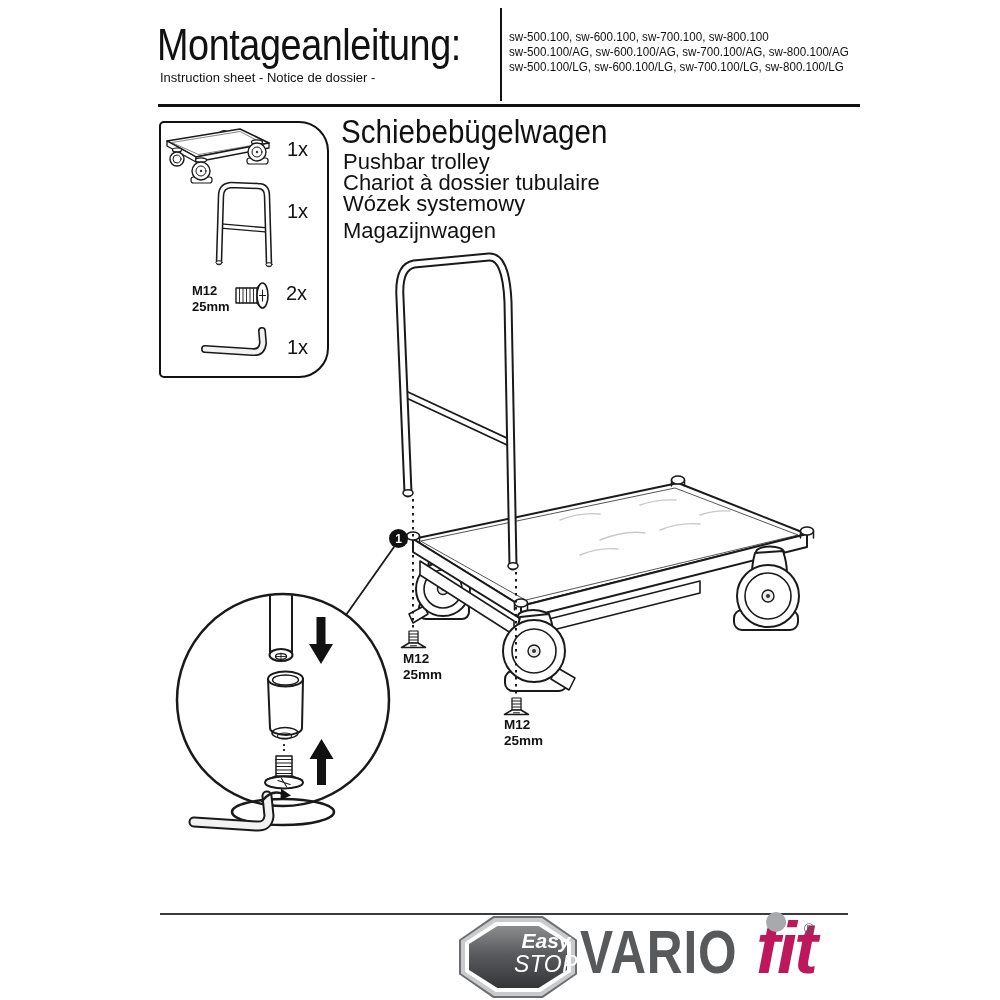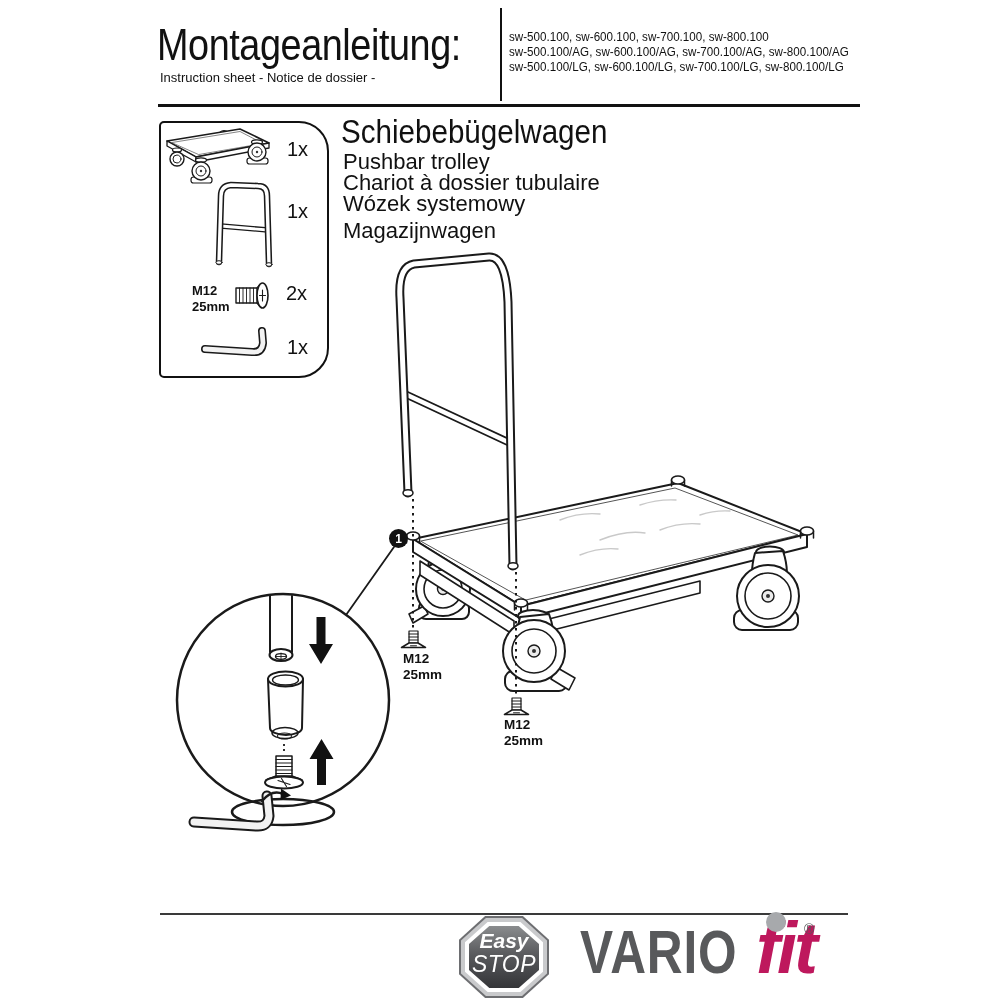--- a/index.html
+++ b/index.html
@@ -29,21 +29,21 @@
   .sizelbl{font-size:13px;line-height:14px;font-weight:600;}
 
   
   .callout{font-size:13.5px;line-height:15px;font-weight:600;}
   .badge{left:389px;top:529px;width:19px;height:19px;border-radius:50%;background:#111;
          color:#fff;font-size:12px;font-weight:700;display:flex;align-items:center;
          justify-content:center;z-index:5;}
 
   
   .f-rule{left:160px;top:913px;width:688px;height:2px;background:#3a3a3a;}
-  .oct{left:459px;top:916px;width:90px;height:82px;}
+  .oct{left:459px;top:916px;width:90px;height:82px;padding-left:28px;}
   .octshape{position:absolute;inset:0;
      clip-path:polygon(29% 0%,71% 0%,100% 29%,100% 71%,71% 100%,29% 100%,0% 71%,0% 29%);}
   .oct-l1{background:#6d6e71;}
   .oct-l2{inset:2px;background:#c9cacc;}
   .oct-l3{inset:6px;background:#fff;}
   .oct-l4{inset:10px;background:linear-gradient(180deg,#8a8c8e 0%,#5a5b5e 45%,#343538 100%);}
   .oct-txt{position:absolute;width:100%;text-align:center;color:#fff;font-style:italic;z-index:2;}
   .oct-easy{top:13px;font-size:21px;font-weight:600;letter-spacing:0;}
   .oct-stop{top:35px;font-size:23px;font-weight:400;letter-spacing:.5px;}
 

